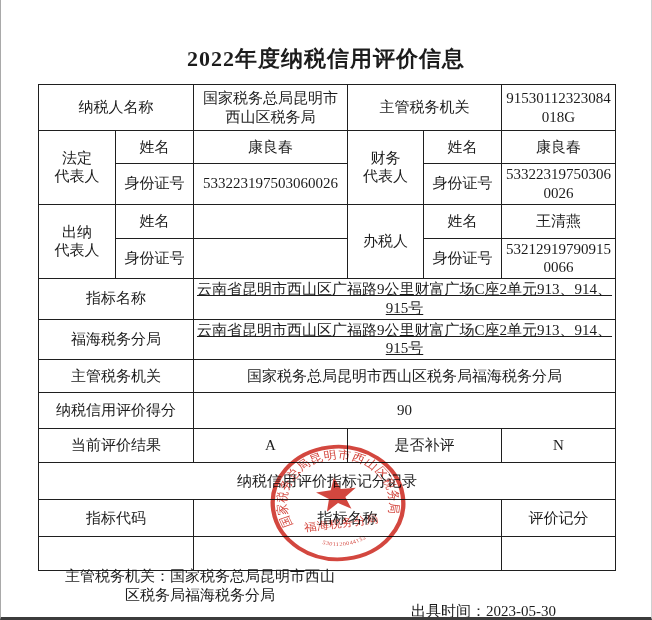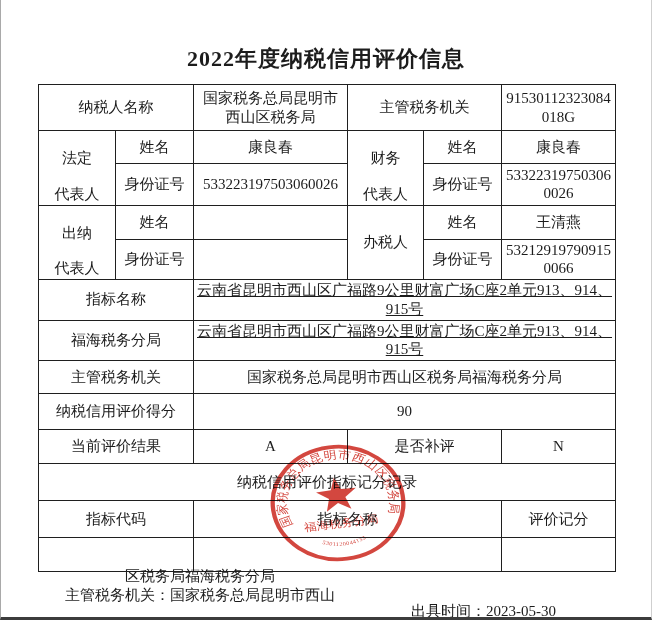--- a/index.html
+++ b/index.html
@@ -18,21 +18,21 @@
     border-collapse:collapse;table-layout:fixed;border-radius:18px;
   }
   table.doc-table td{
     border:1.6px solid #1f1f1f;
     text-align:center;vertical-align:middle;
     font-size:15px;line-height:1.25;padding:1px 3px;
     overflow:hidden;
   }
   td.num{word-break:break-all;}
   td.addr{word-break:break-all;text-decoration:underline;}
-  .stack span{display:block;margin-top:17px;}
+  .stack span{display:block;}
   .footer-left{
     position:absolute;left:44px;top:567px;width:310px;
     text-align:center;font-size:15px;line-height:1.25;
   }
   .footer-right{
     position:absolute;left:410px;top:602px;font-size:15px;white-space:nowrap;
   }
   .seal{
     position:absolute;left:265px;top:441px;width:144px;height:124px;
     mix-blend-mode:multiply;opacity:.92;pointer-events:none;
@@ -145,18 +145,18 @@
     <polygon fill="var(--seal,#d0372e)" points="75,44 80.3,58.7 95.9,59.2 83.6,68.8 87.9,83.8 75,75 62.1,83.8 66.4,68.8 54.1,59.2 69.7,58.7"></polygon>
     <text x="75" y="104" text-anchor="middle" font-size="13" fill="var(--seal,#d0372e)">福海税务分局</text>
     <path id="sealArcBottom" d="M 43,116 A 52,52 0 0,0 107,116" fill="none"></path>
     <text font-size="6.5" letter-spacing="0.5" fill="var(--seal,#d0372e)">
       <textPath href="#sealArcBottom" startOffset="50%" text-anchor="middle">5301120044132</textPath>
     </text>
   </g>
 </svg>
 
 <div class="footer-left">
+  <span style="display:block;">主管税务机关：国家税务总局昆明市西山</span>
   <span style="display:block;">区税务局福海税务分局</span>
-  <span style="display:block;">主管税务机关：国家税务总局昆明市西山</span>
 </div>
 <div class="footer-right">
   <span>出具时间：</span><span>2023-05-30</span>
 </div>
 
 </body></html>

